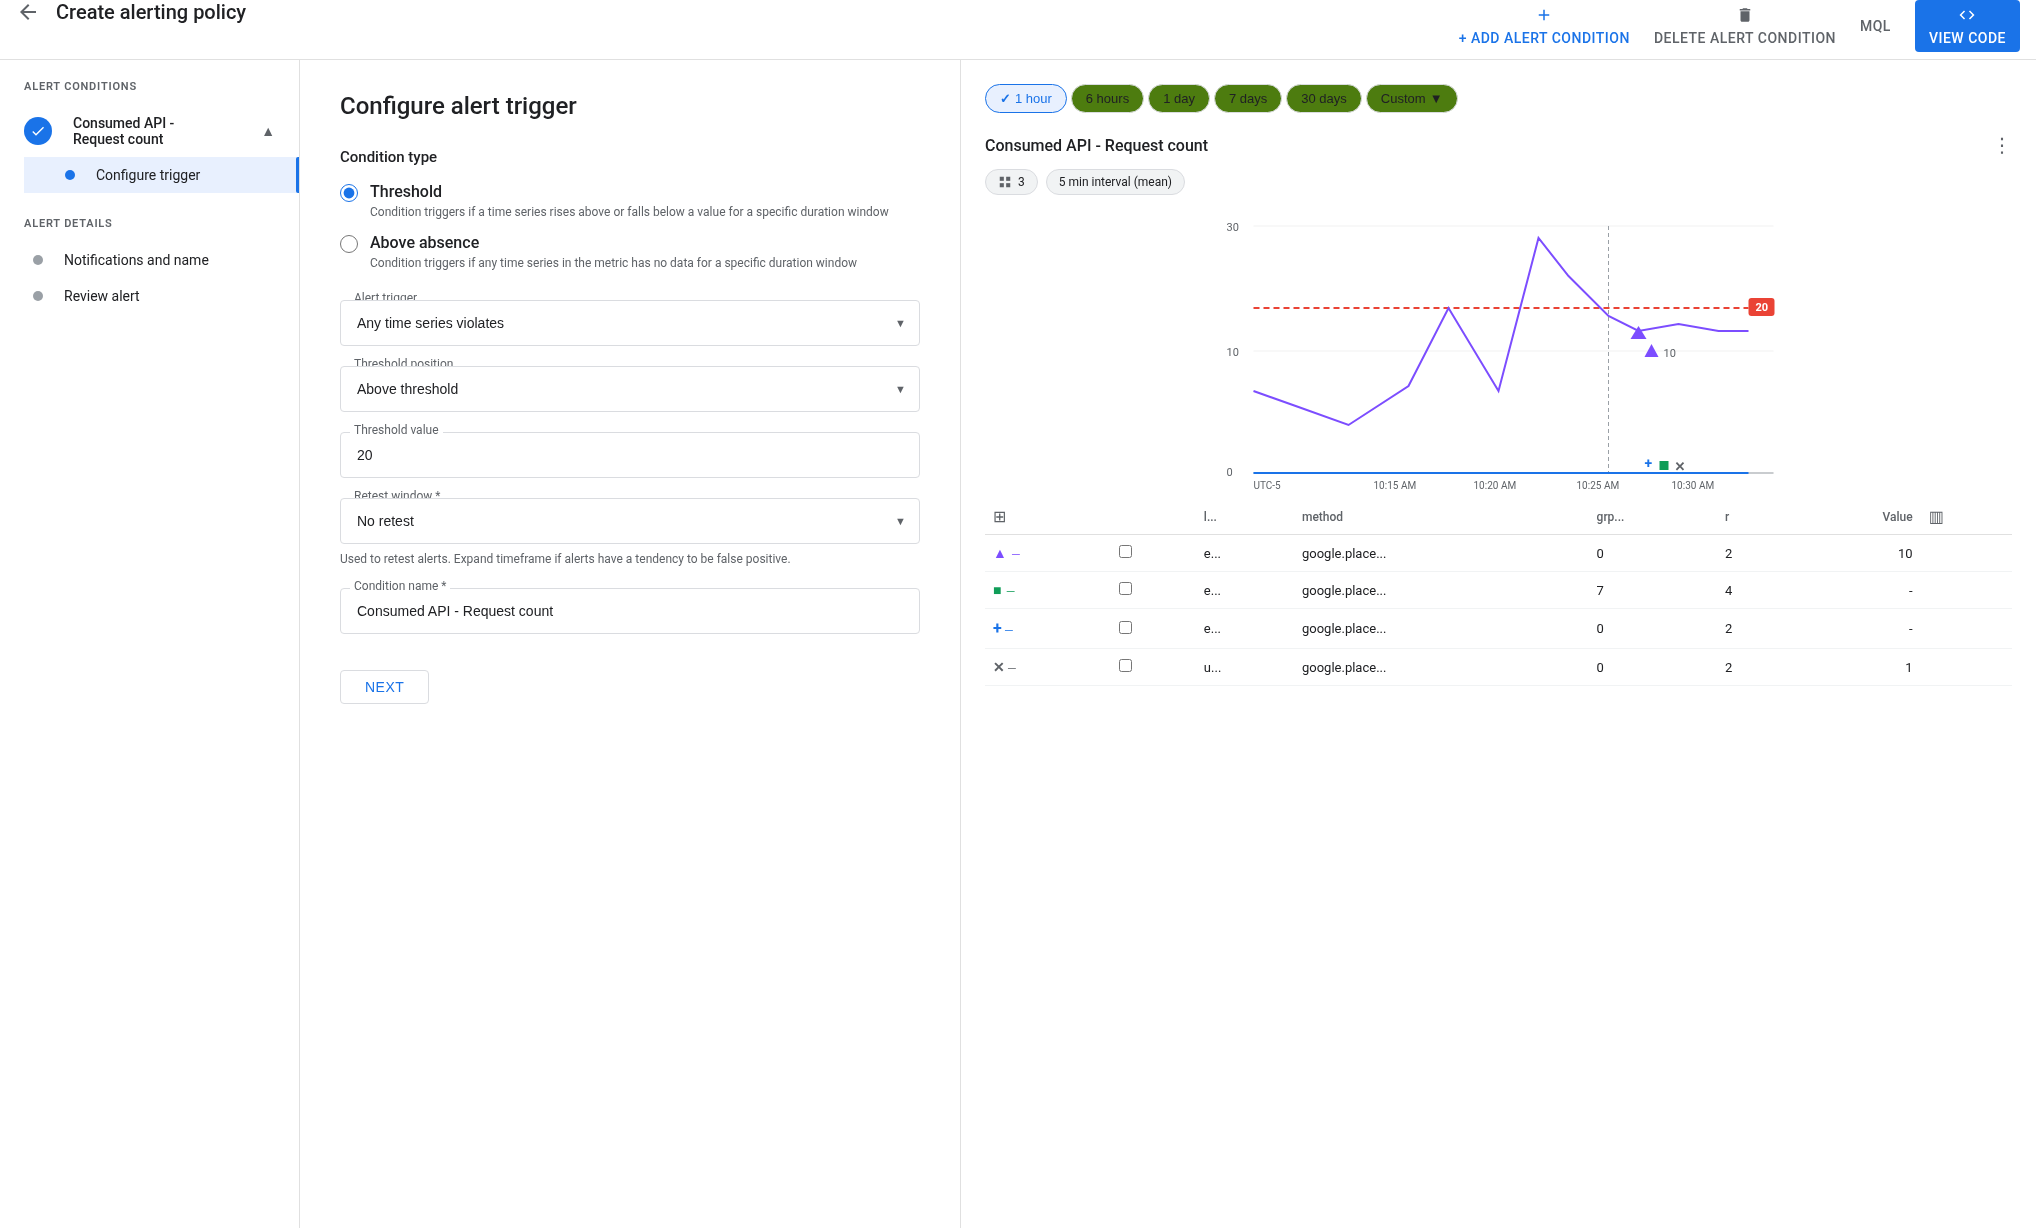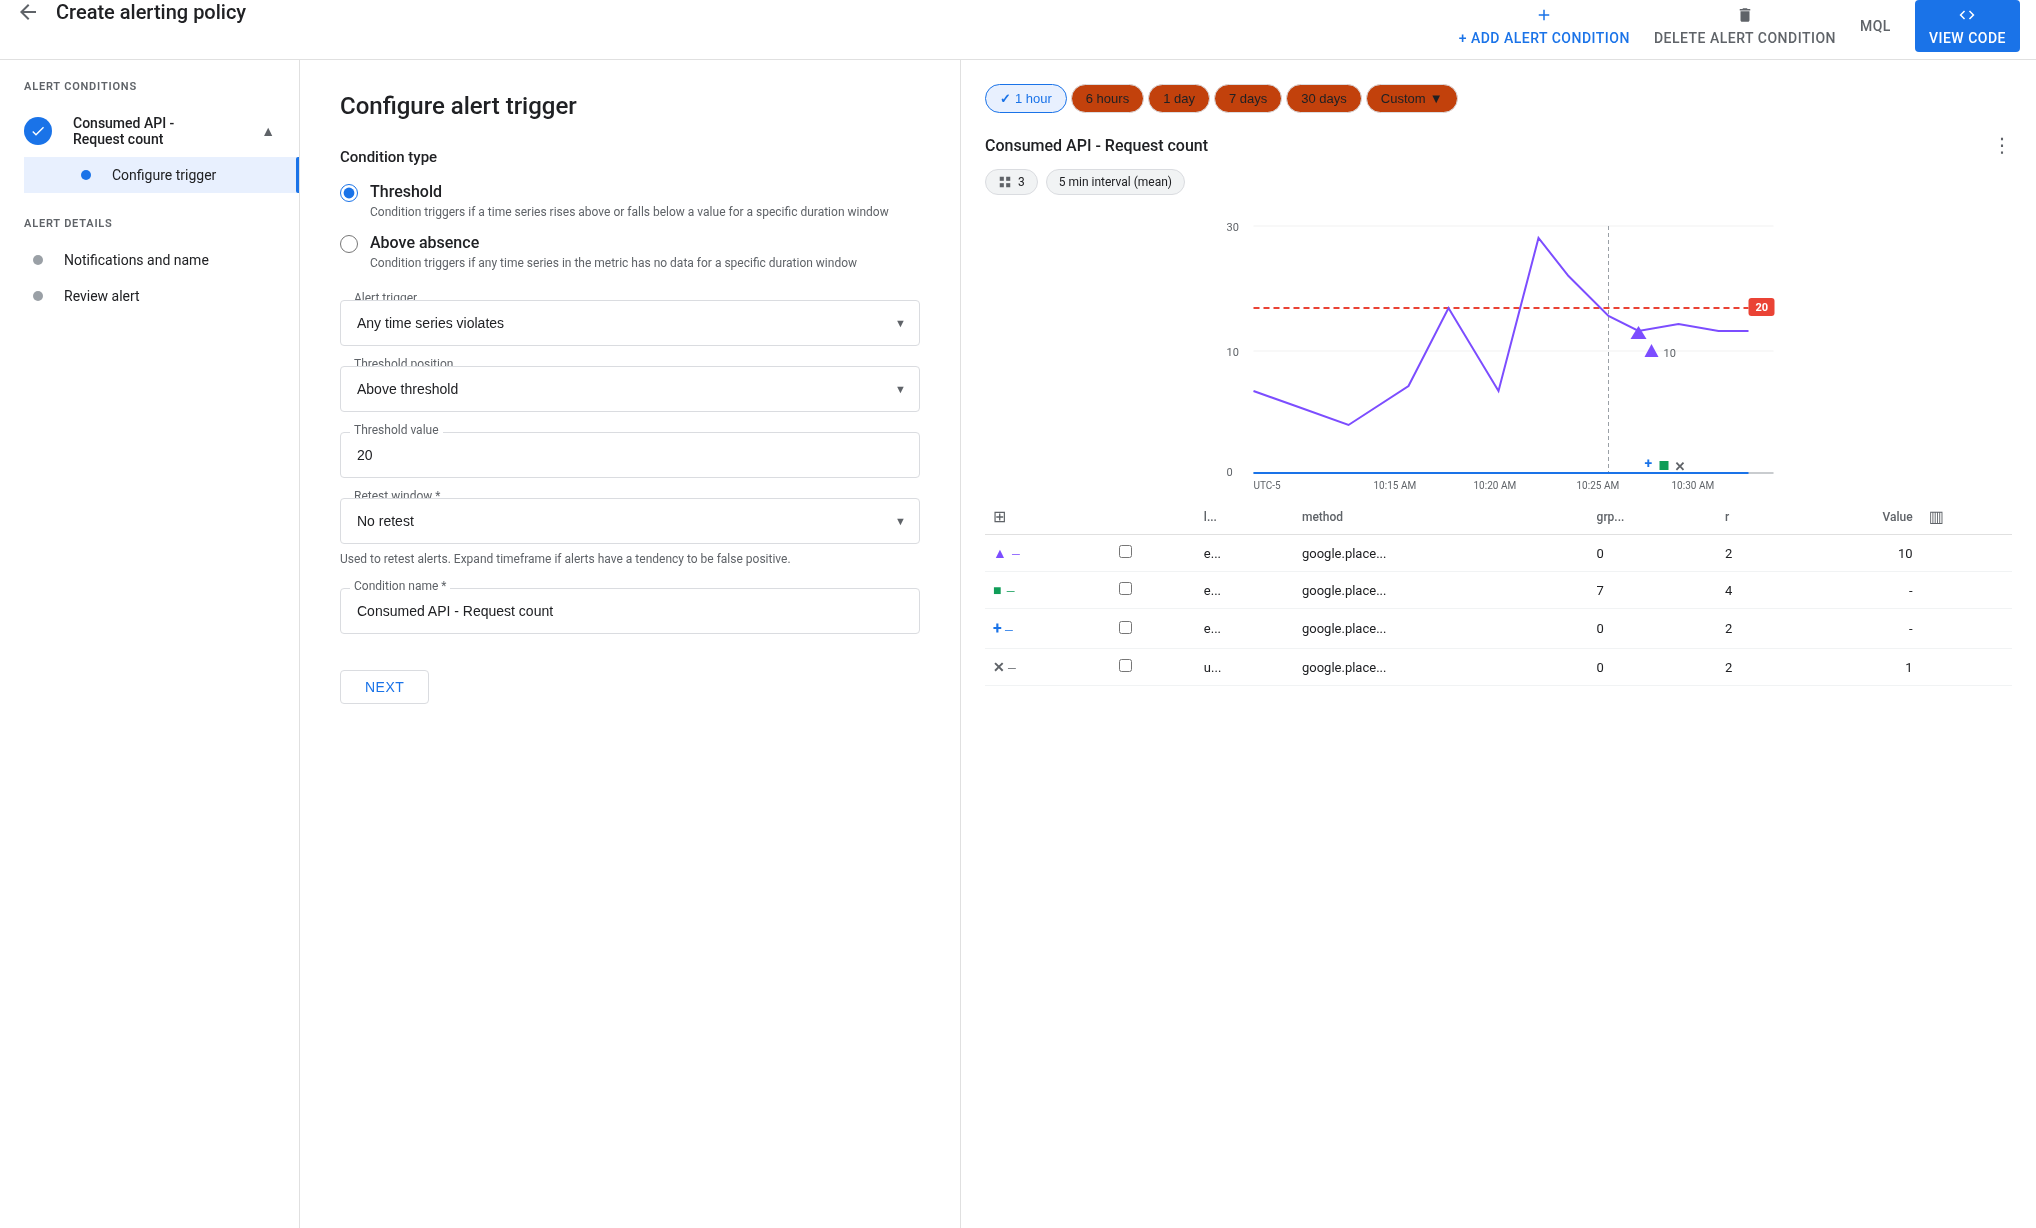--- a/index.html
+++ b/index.html
@@ -106,21 +106,21 @@
       border-radius: 50%;
       background: #9aa0a6;
       flex-shrink: 0;
       margin-left: 9px;
     }
     .sidebar-item .dot.blue { background: #1a73e8; }
     .sidebar-item-label { font-size: 14px; }
     .sidebar-item-label.bold { font-weight: 500; }
     .sidebar-chevron { margin-left: auto; color: #5f6368; }
     .sidebar-sub { padding-left: 24px; }
-    .sidebar-sub .sidebar-item { padding-left: 48px; }
+    .sidebar-sub .sidebar-item { padding-left: 32px; }
 
     
     .main-content {
       flex: 1;
       display: flex;
       overflow: hidden;
     }
     .form-panel {
       flex: 1;
       padding: 32px 40px;
@@ -140,21 +140,21 @@
       display: flex;
       align-items: center;
       gap: 4px;
       margin-bottom: 20px;
       flex-wrap: wrap;
     }
     .time-btn {
       padding: 6px 14px;
       border-radius: 20px;
       border: 1px solid #dadce0;
-      background: #c2410c;
+      background: #4d7c0f;
       cursor: pointer;
       font-size: 13px;
       color: #202124;
       display: flex;
       align-items: center;
       gap: 4px;
     }
     .time-btn.active {
       background: #e8f0fe;
       border-color: #1a73e8;

